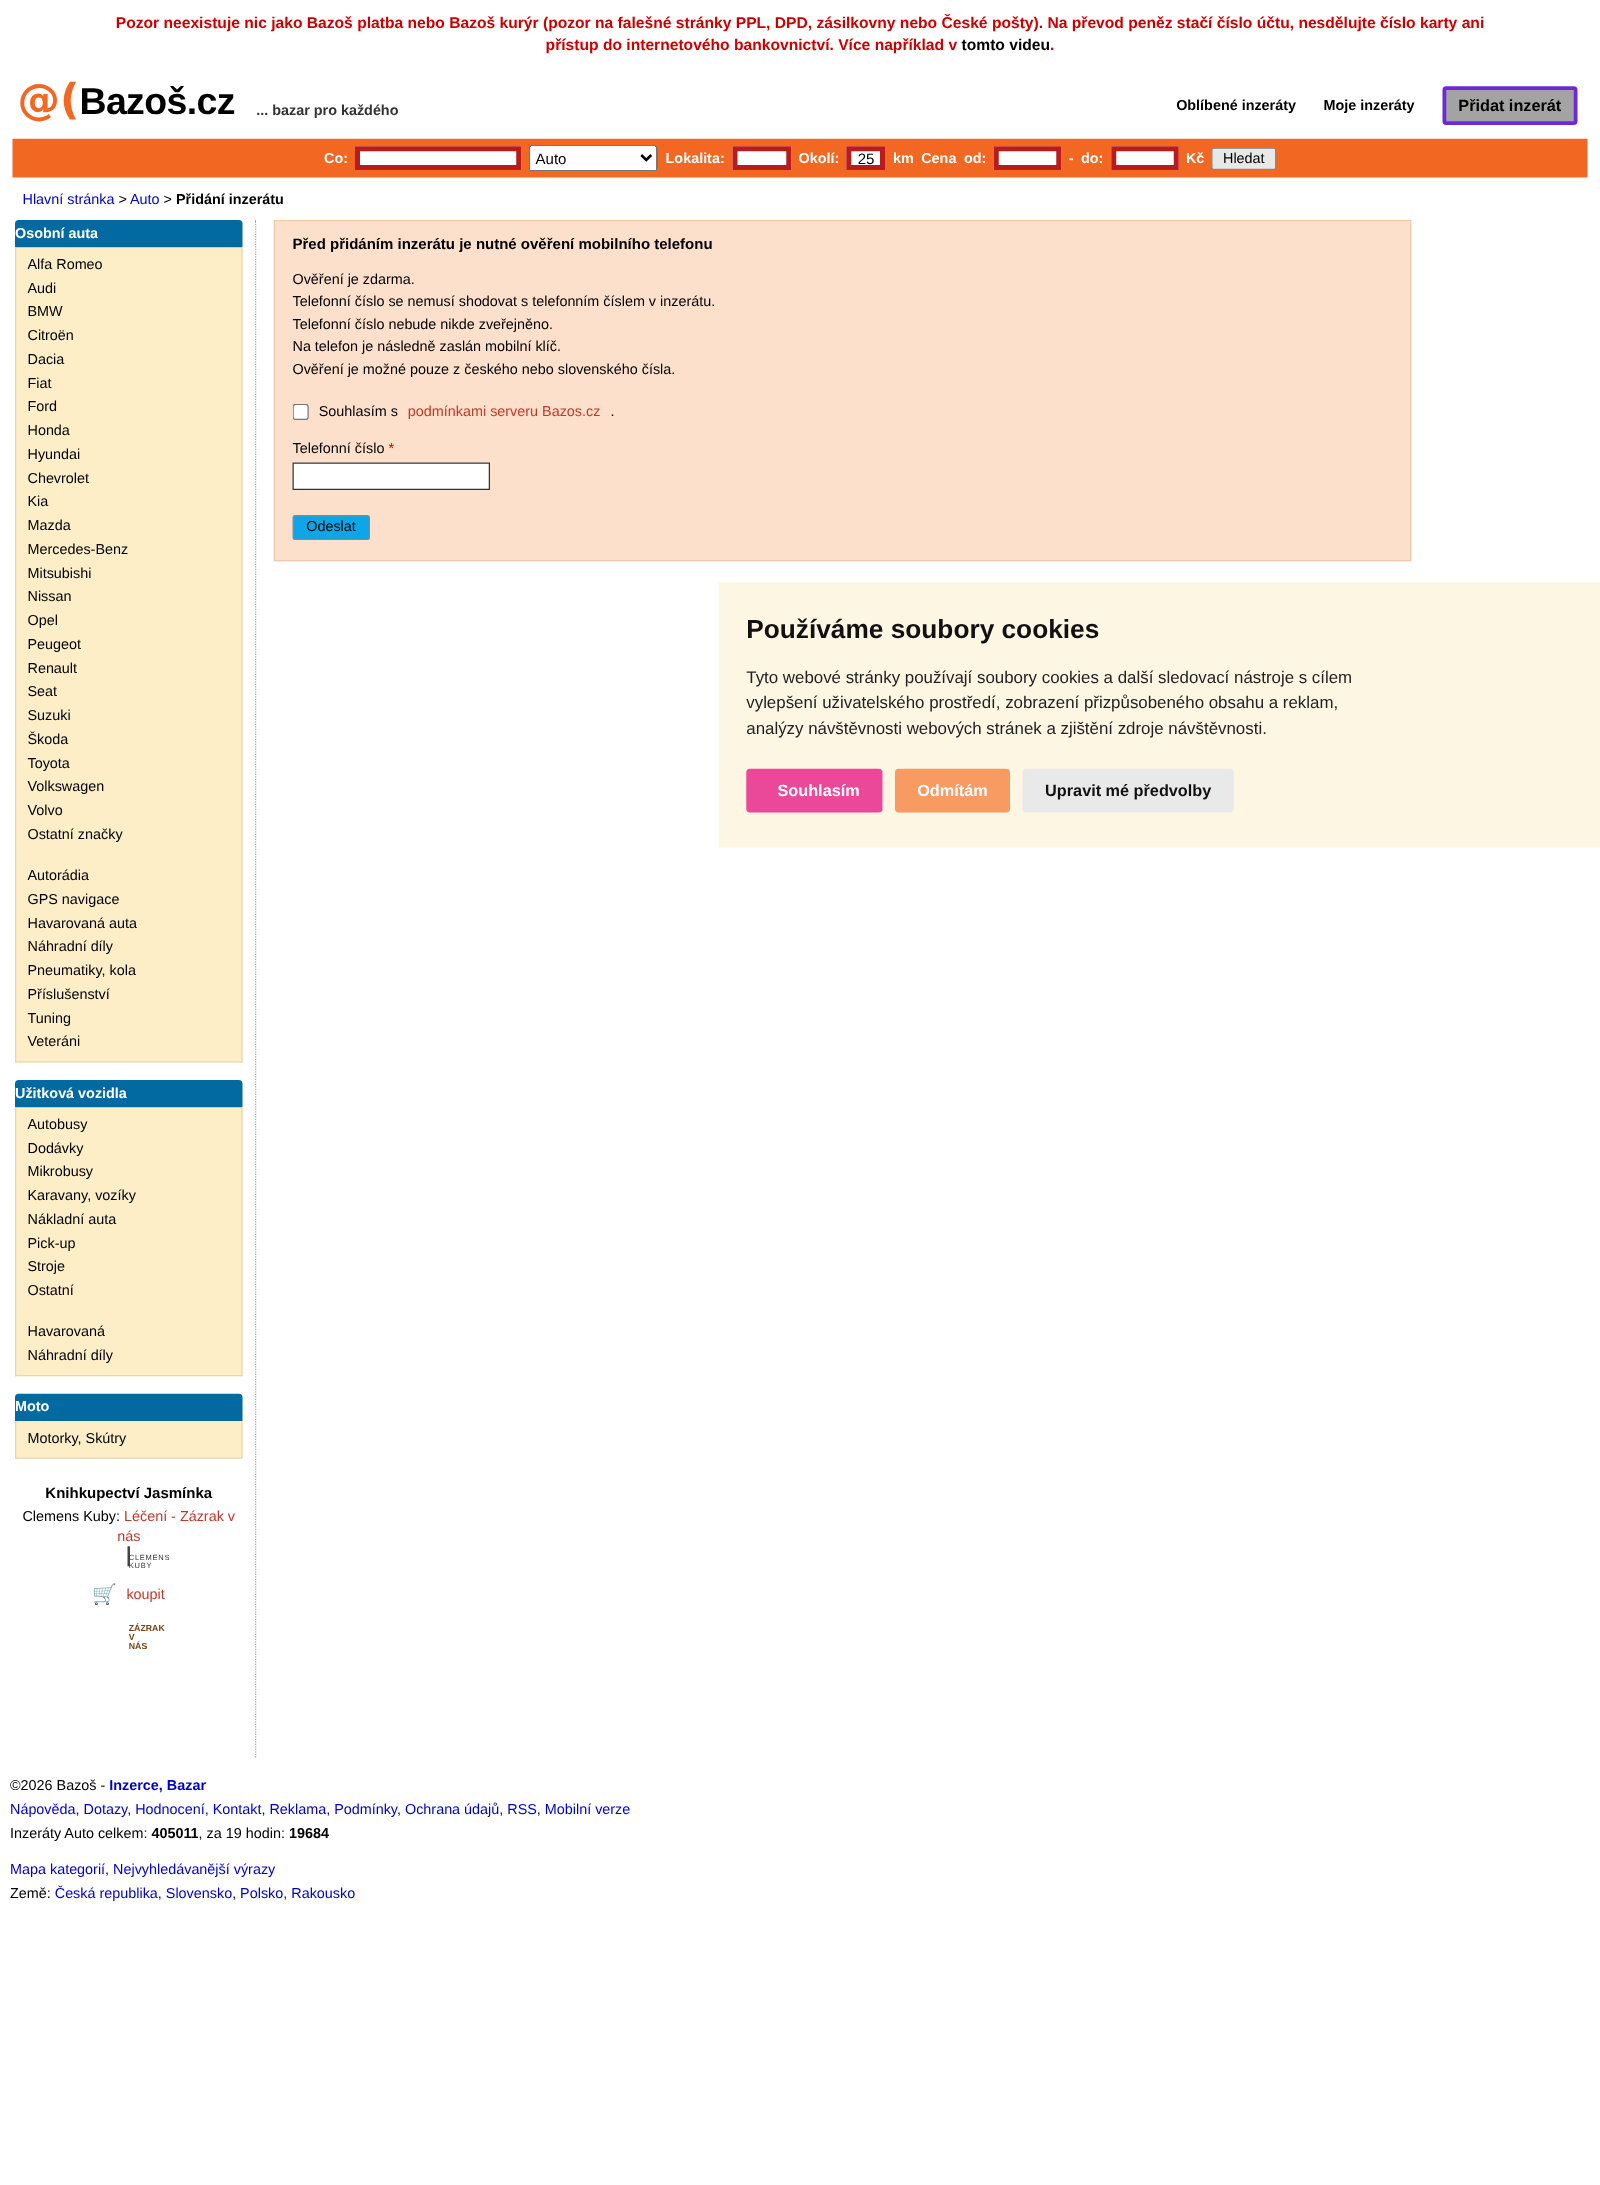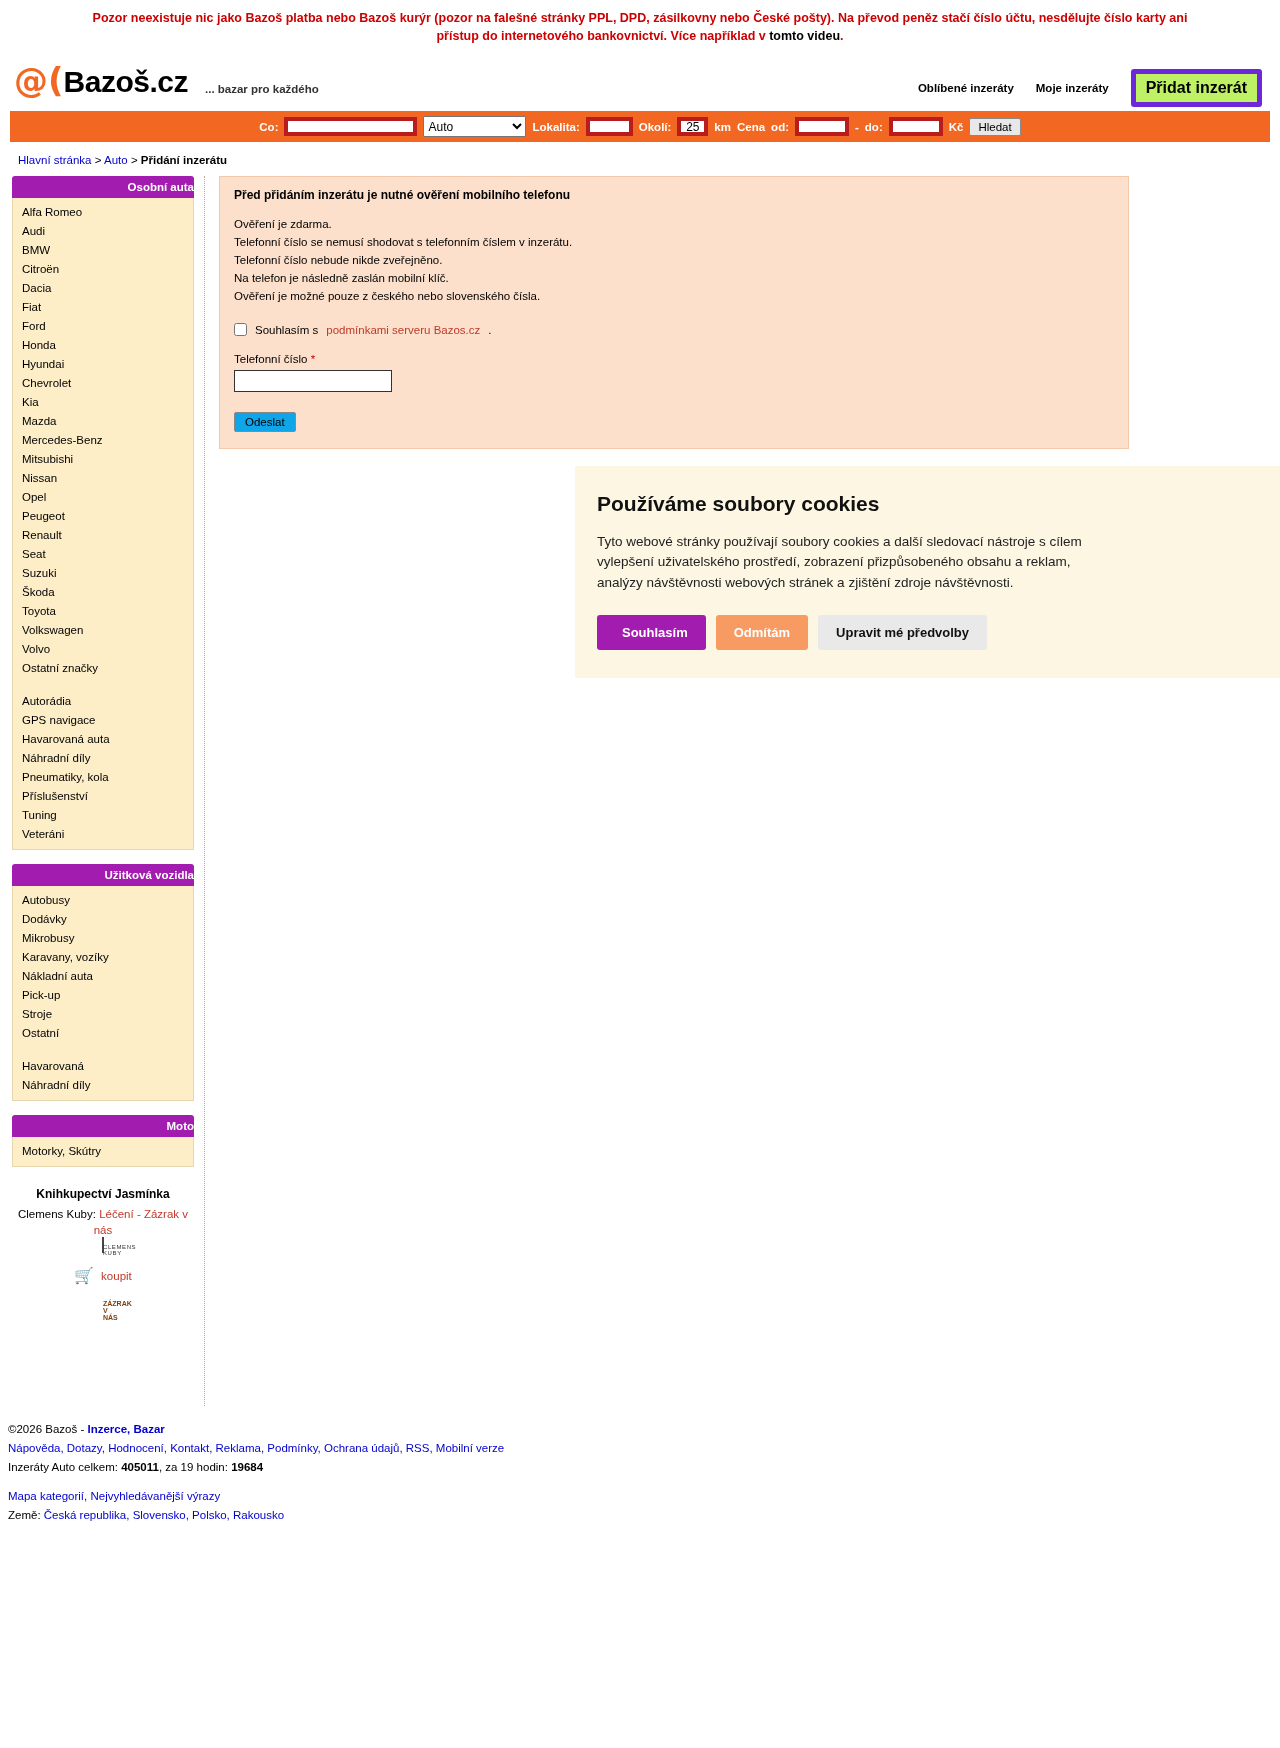--- a/index.html
+++ b/index.html
@@ -65,24 +65,24 @@
     display: flex;
     align-items: center;
     gap: 22px;
   }
   .header-link {
     font-size: 11.5px;
     font-weight: bold;
     color: #000;
   }
   .btn-add {
-    background: #bef264;
-    border: 5px solid #6d28d9;
+    background: #a3a3a3;
+    border: 3px solid #6d28d9;
     border-radius: 3px;
-    font-size: 16px;
+    font-size: 13px;
     font-weight: bold;
     padding: 5px 10px;
     color: #000;
     cursor: pointer;
     font-family: "Liberation Sans", sans-serif;
   }
 
   
   .searchbar {
     margin: 0 10px;
@@ -144,25 +144,25 @@
     width: 193px;
     flex: 0 0 193px;
     border-right: 1px dotted #b9a98c;
     padding-right: 10px;
     min-height: 1230px;
   }
   .content { flex: 1; padding-left: 14px; }
 
   
   .cat-title {
-    background: #a21caf;
+    background: #0369a1;
     color: #fff;
     font-weight: bold;
     font-size: 11.5px;
-    text-align: right;
+    text-align: left;
     padding: 5px 0;
     border-radius: 3px 3px 0 0;
   }
   .cat-list {
     background: #fdeec8;
     border: 1px solid #e7d7ae;
     border-top: none;
     padding: 4px 0 6px 0;
     margin-bottom: 14px;
   }
@@ -293,21 +293,21 @@
   }
   .ck-btn {
     border: none;
     border-radius: 3px;
     font-size: 13px;
     font-weight: bold;
     padding: 10px 18px;
     cursor: pointer;
     font-family: "Liberation Sans", sans-serif;
   }
-  .ck-accept { background: #a21caf; color: #fff; padding-left: 25px; }
+  .ck-accept { background: #ec4899; color: #fff; padding-left: 25px; }
   .ck-reject { background: #f79b62; color: #fff; }
   .ck-custom { background: #e9e9e9; color: #111; }
 
   
   .footer {
     padding: 14px 0 20px 8px;
     font-size: 11.5px;
     line-height: 1.65;
   }
   .footer a { color: #0000cc; }

